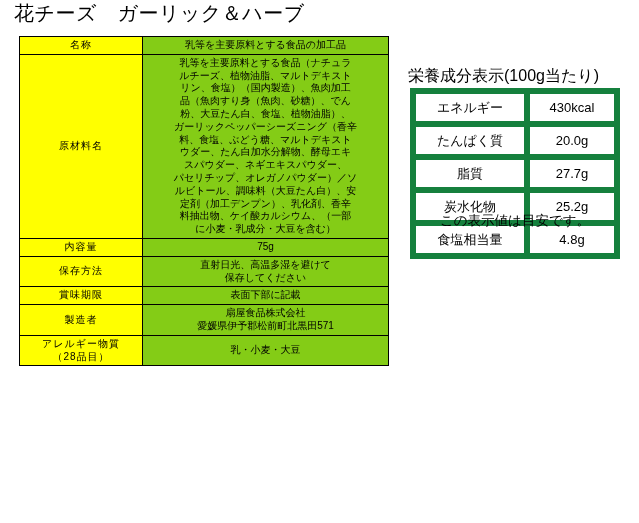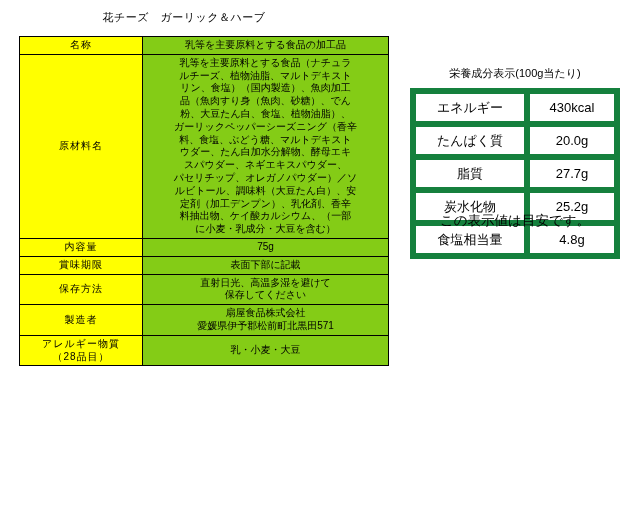--- a/index.html
+++ b/index.html
@@ -16,24 +16,24 @@
     position: relative;
   }
   .page {
     position: relative;
     width: 639px;
     height: 523px;
   }
   .title {
     position: absolute;
     left: 14px;
-    top: 10px;
+    top: 0;
     width: 340px;
-    text-align: center;
-    font-size: 11px;
+    text-align: left;
+    font-size: 20px;
     letter-spacing: 0.5px;
   }
 
   
   .main-table {
     position: absolute;
     left: 19px;
     top: 36px;
     width: 370px;
     border-collapse: collapse;
@@ -67,22 +67,22 @@
     padding: 3px 4px 3px 6px;
     line-height: 1.3;
   }
 
   
   .nutrition-title {
     position: absolute;
     left: 408px;
     top: 66px;
     width: 214px;
-    text-align: center;
-    font-size: 11px;
+    text-align: left;
+    font-size: 16px;
   }
   .nutrition-table {
     position: absolute;
     left: 410px;
     top: 88px;
     width: 210px;
     border-collapse: collapse;
     table-layout: fixed;
   }
   .nutrition-table td {
@@ -136,33 +136,33 @@
             <span>料抽出物、ケイ酸カルシウム、（一部</span>
             <span>に小麦・乳成分・大豆を含む）</span>
           </span>
         </td>
       </tr>
       <tr>
         <td class="label">内容量</td>
         <td class="value">75g</td>
       </tr>
       <tr>
+        <td class="label">保存方法</td>
+        <td class="value">
+          <span class="cell-lines">
+            <span>直射日光、高温多湿を避けて</span>
+            <span>保存してください</span>
+          </span>
+        </td>
+      </tr>
+      <tr>
         <td class="label">賞味期限</td>
         <td class="value">表面下部に記載</td>
       </tr>
       <tr>
-        <td class="label">保存方法</td>
-        <td class="value">
-          <span class="cell-lines">
-            <span>直射日光、高温多湿を避けて</span>
-            <span>保存してください</span>
-          </span>
-        </td>
-      </tr>
-      <tr>
         <td class="label">製造者</td>
         <td class="value">
           <span class="cell-lines">
             <span>扇屋食品株式会社</span>
             <span>愛媛県伊予郡松前町北黒田571</span>
           </span>
         </td>
       </tr>
       <tr>
         <td class="label">

